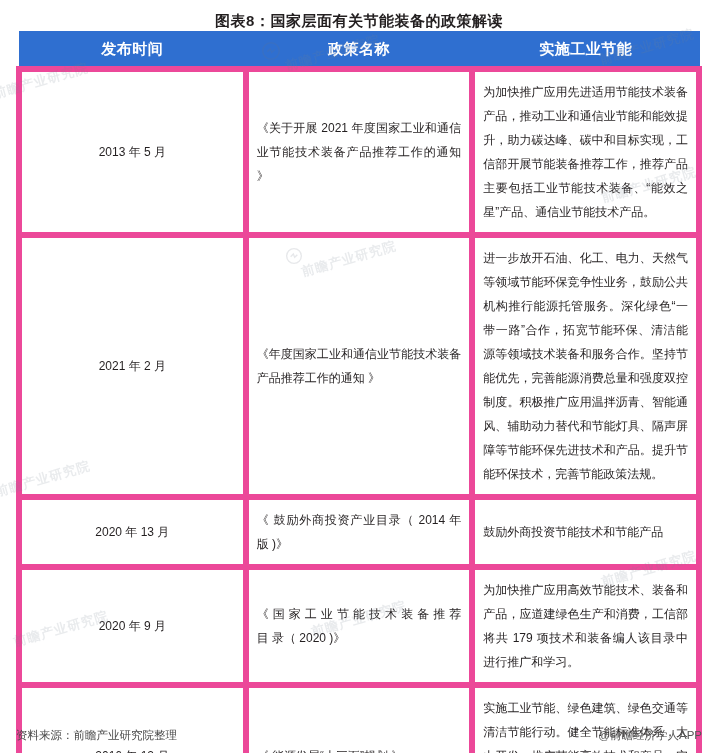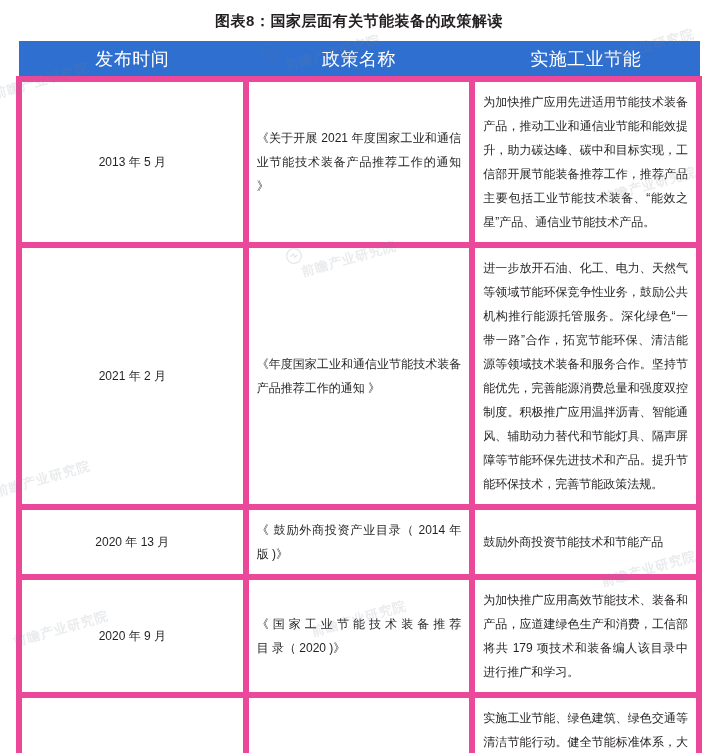--- a/index.html
+++ b/index.html
@@ -20,34 +20,34 @@
     width: 718px;
     height: 753px;
     box-sizing: border-box;
     padding: 0 16px;
   }
   .title {
     text-align: center;
     font-size: 15px;
     font-weight: bold;
     color: #231f20;
-    padding: 12px 0 10px 0;
+    padding: 12px 0 0 0;
     letter-spacing: 0.5px;
   }
   table.policy-table {
     width: 686px;
     border-collapse: collapse;
     table-layout: fixed;
     font-size: 12px;
   }
   table.policy-table th {
     background: #2f6fd0;
     color: #ffffff;
-    font-weight: normal;
-    font-size: 18px;
+    font-weight: bold;
+    font-size: 15px;
     height: 32px;
     border: 1px solid #2f6fd0;
     text-align: center;
     letter-spacing: 0.5px;
   }
   table.policy-table td {
     border: 6px solid #ec4899;
     vertical-align: middle;
     padding: 8px 8px;
     line-height: 2.0;
@@ -164,14 +164,18 @@
         <td class="col-content">为加快推广应用高效节能技术、装备和产品，应道建绿色生产和消费，工信部将共 179 项技术和装备编人该目录中进行推广和学习。</td>
       </tr>
       <tr>
         <td class="col-date">2016 年 12 月</td>
         <td class="col-name">《 能源发展“十三五”规划 》</td>
         <td class="col-content">实施工业节能、绿色建筑、绿色交通等清洁节能行动。健全节能标准体系，大力开发、推广节能高效技术和产品，实现重点用能行业、设备节能标准全覆盖。</td>
       </tr>
     </tbody>
   </table>
 
+  <div class="footer">
+    <div>资料来源：前瞻产业研究院整理</div>
+    <div class="footer-right">@前瞻经济学人APP</div>
+  </div>
 
 </div>
 
 </body></html>

